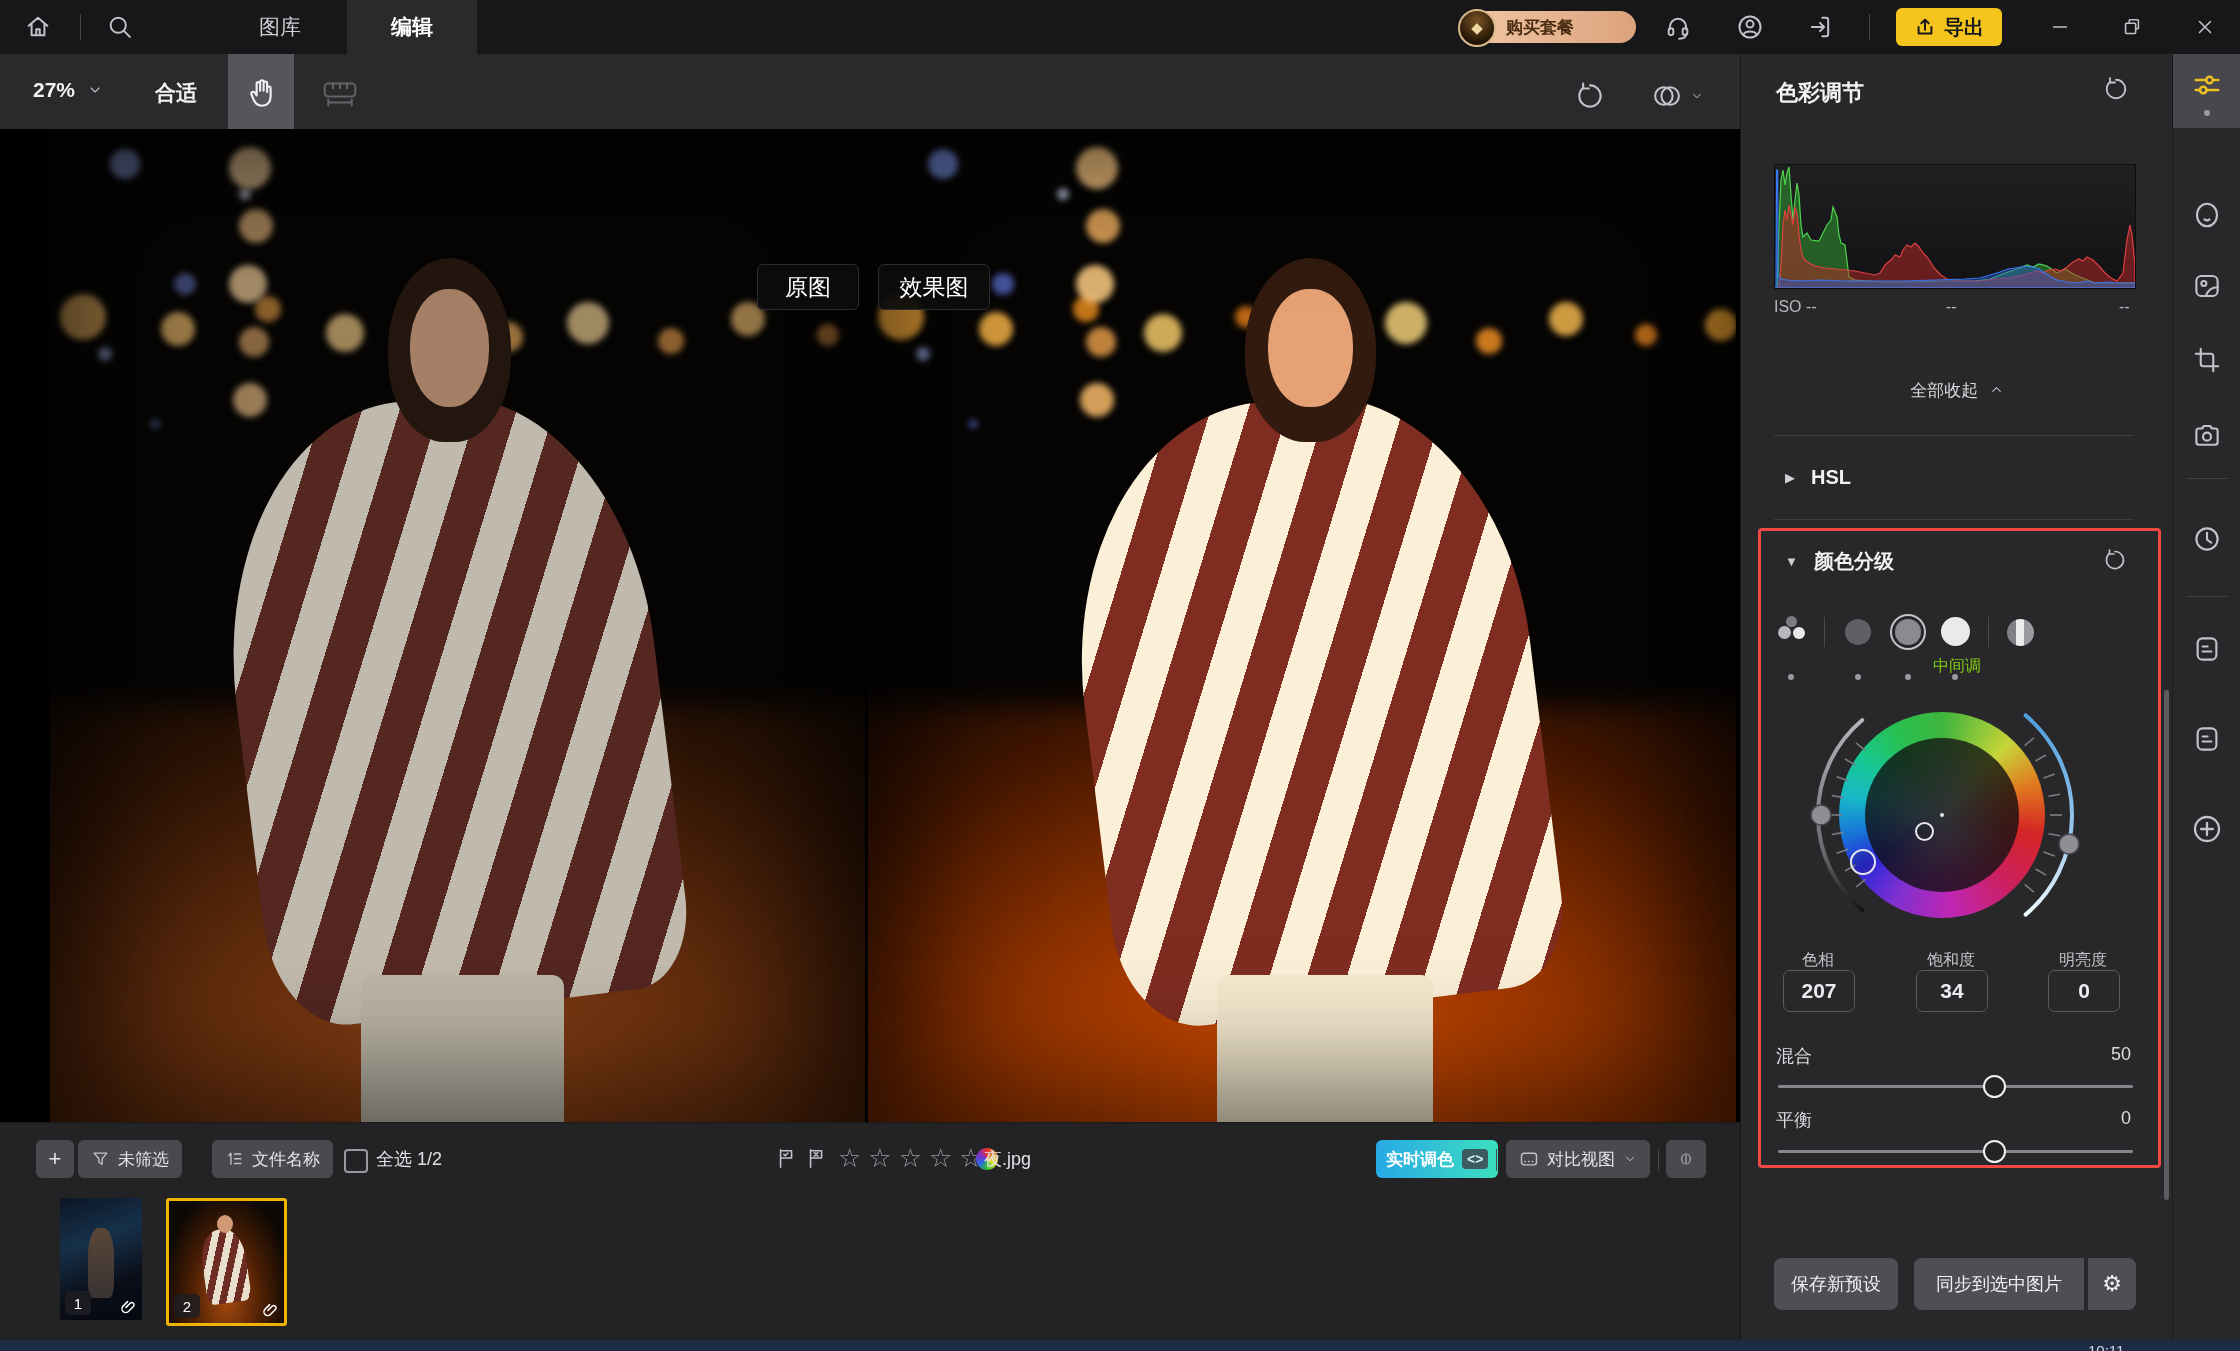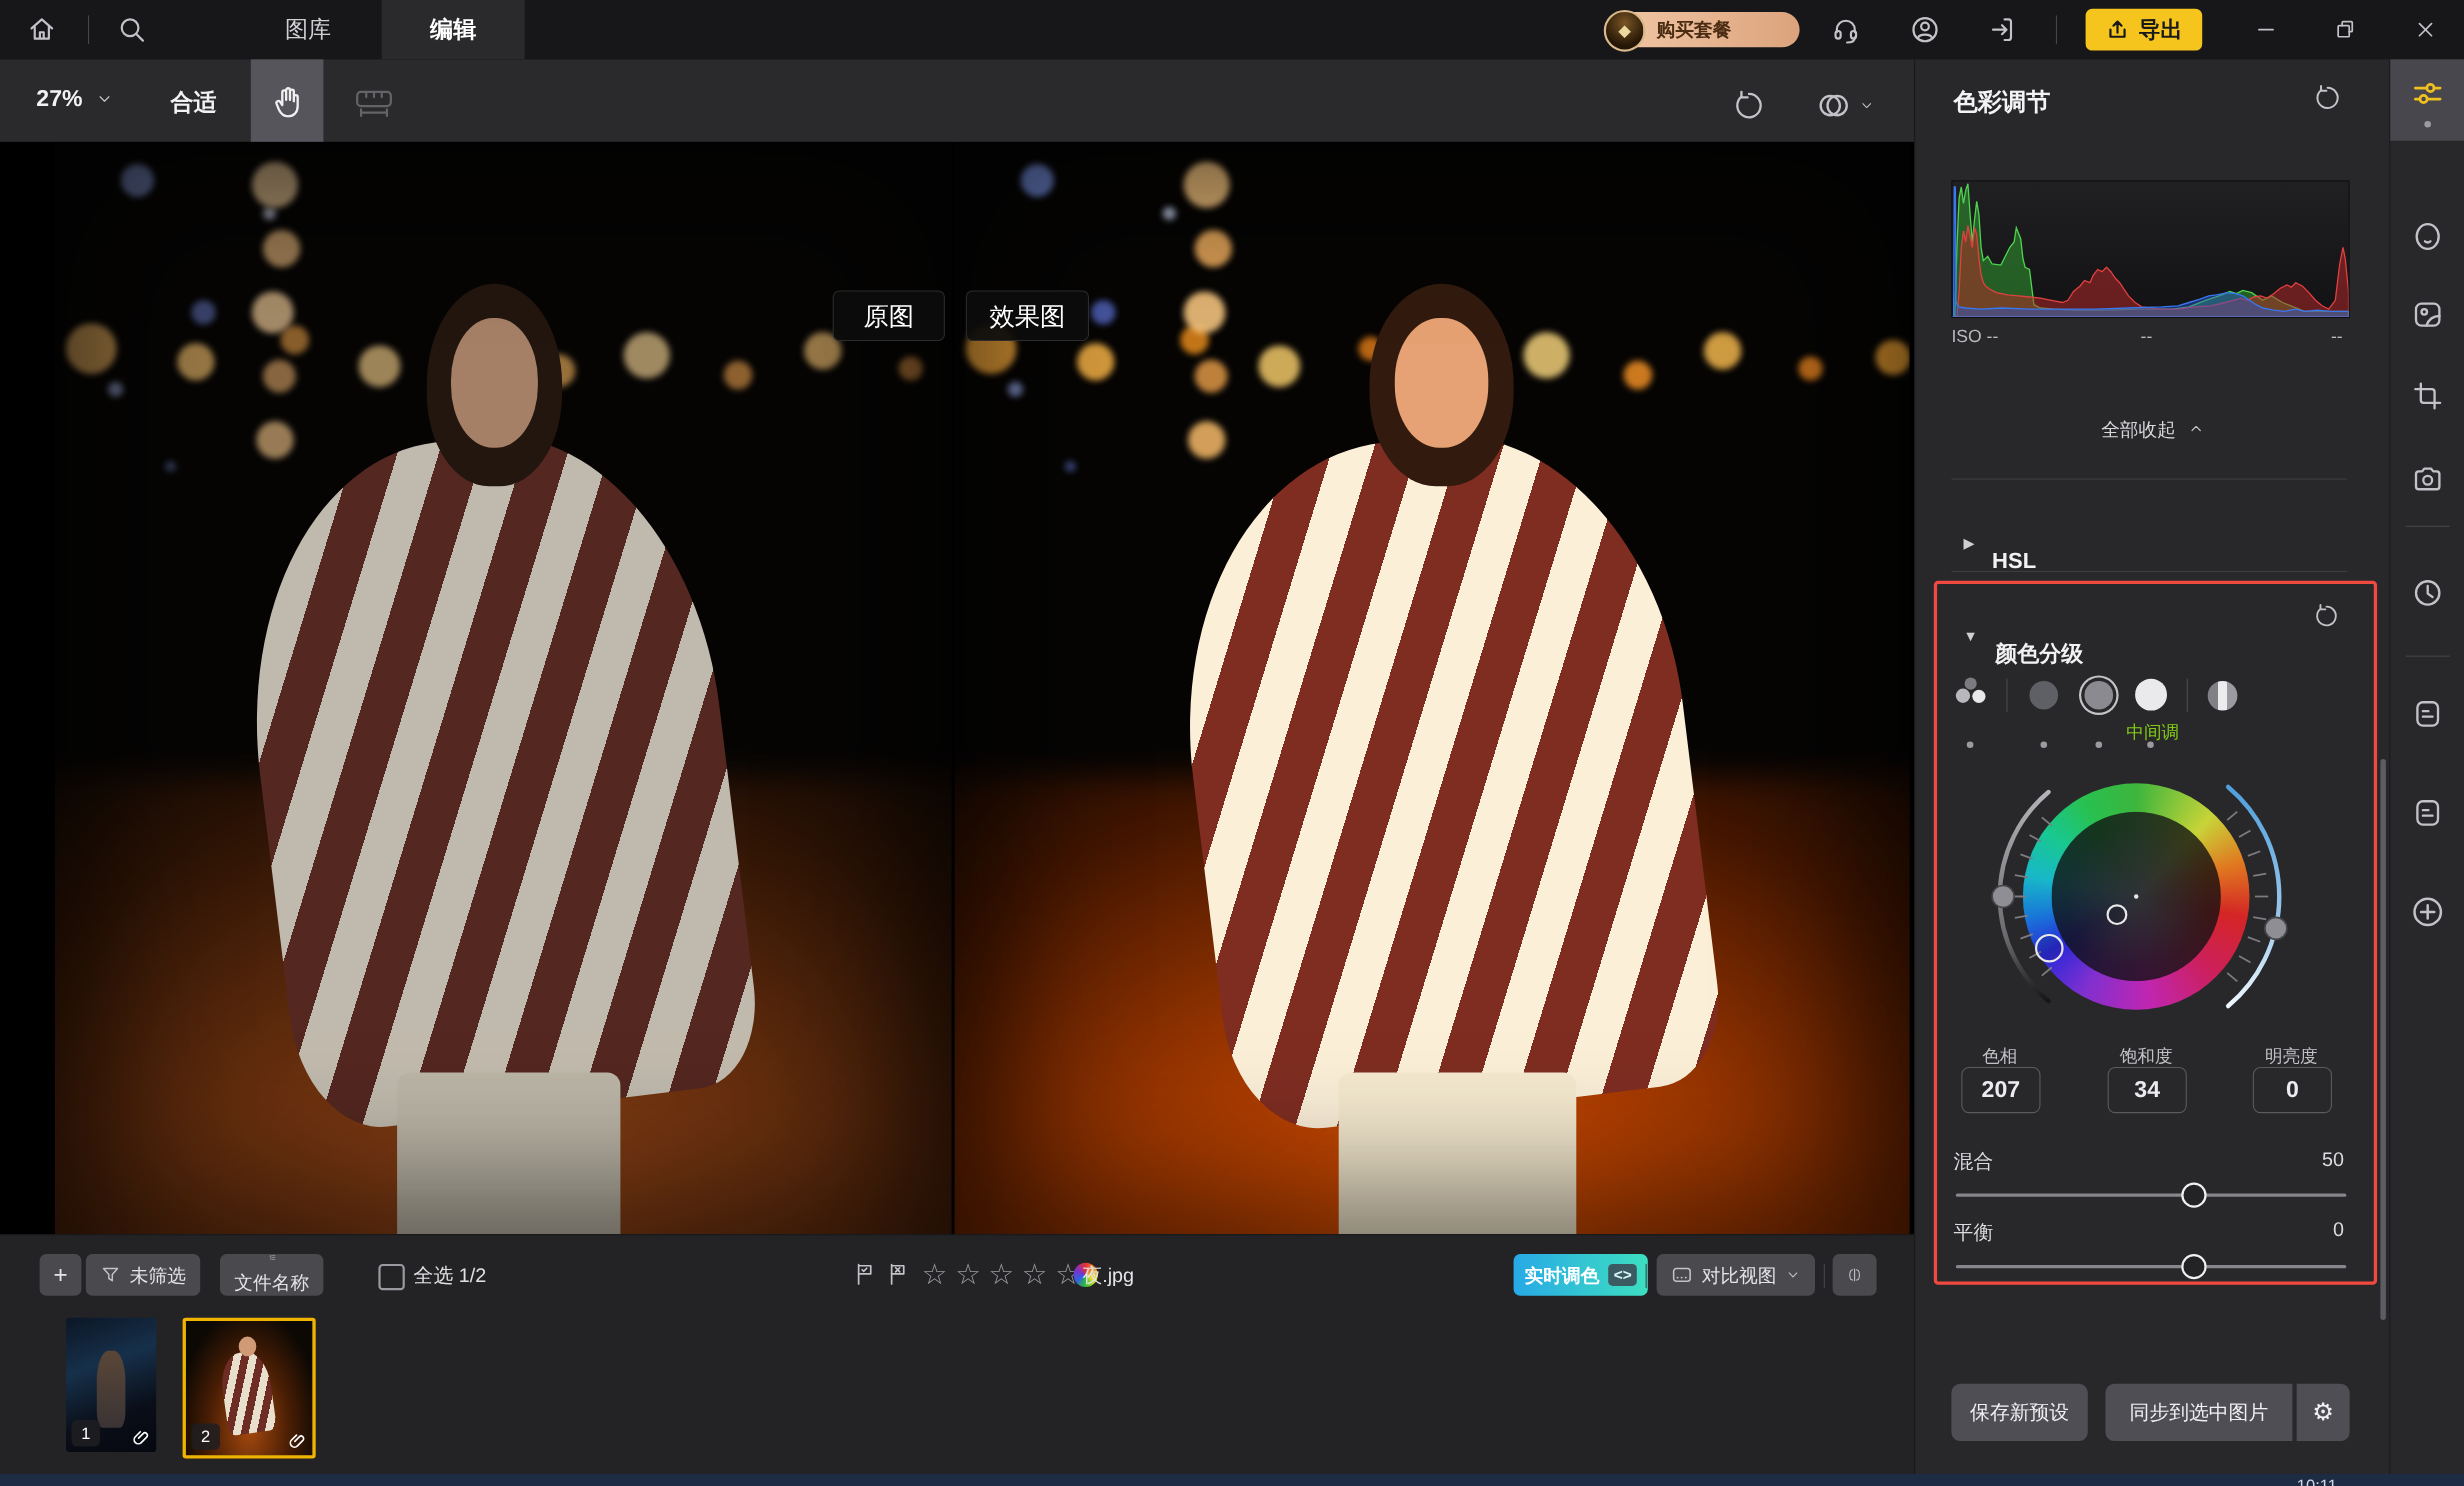--- a/index.html
+++ b/index.html
@@ -70,21 +70,21 @@
   .thumb-num{position:absolute;left:5px;bottom:5px;width:26px;height:24px;background:rgba(30,30,34,.85);
      border-radius:5px;color:#fff;font-size:15px;display:flex;align-items:center;justify-content:center;}
   .thumb-clip{position:absolute;right:4px;bottom:4px;}
   
   #panel{left:1740px;top:54px;width:432px;height:1286px;background:#28282b;border-left:1px solid #19191b;}
   .panel-title{left:35px;top:24px;font-size:22px;font-weight:bold;color:#f4f4f6;}
   #histogram{left:33px;top:110px;width:360px;height:123px;background:linear-gradient(#202023,#121214);border:1px solid #0d0d0f;}
   .iso-row{top:244px;font-size:16px;color:#b8b8bd;}
   .collapse-row{left:0;top:325px;width:432px;text-align:center;font-size:17px;color:#d8d8dc;}
   .pdivider{left:33px;width:360px;height:1px;background:#3d3d41;}
-  .section-head{font-size:20px;font-weight:bold;color:#f2f2f4;margin-top:33px;}
+  .section-head{font-size:20px;font-weight:bold;color:#f2f2f4;}
   .tri{font-size:13px;color:#d0d0d4;}
   #grading-box{left:17px;top:474px;width:397px;height:634px;border:3px solid #f04a40;border-radius:4px;pointer-events:none;}
   .gc{border-radius:50%;}
   .dotmark{width:6px;height:6px;border-radius:50%;background:#9a9aa0;top:620px;}
   .vdiv{width:1px;height:30px;background:#4a4a4f;top:563px;}
   .midlabel{left:0;top:602px;width:432px;text-align:center;font-size:16px;color:#84cc16;}
   #wheel{left:98px;top:658px;width:206px;height:206px;border-radius:50%;
      background:conic-gradient(from 0deg,#3db53d,#c8d438 12%,#e07820 20%,#d42525 28%,#cc2060 38%,#c026b0 48%,#8030d0 58%,#2828d8 66%,#1878d8 72%,#18b8c8 78%,#18c890 85%,#28c050 92%,#3db53d);}
   #wheel-inner{left:124px;top:684px;width:154px;height:154px;border-radius:50%;
      background:radial-gradient(circle,#2e3236 0%,rgba(40,42,45,.25) 60%,rgba(30,30,32,0) 100%),
@@ -273,21 +273,21 @@
 <div id="bottombar" class="abs">
   <div class="bb-btn abs" style="left:36px;width:12px;justify-content:center;">
     <span style="font-size:22px;">+</span>
   </div>
   <div class="bb-btn abs" style="left:78px;">
     <svg class="ic" width="19" height="19" viewBox="0 0 24 24">
       <path d="M4 4 h16 l-6 7 v7 l-4 -2.5 v-4.5 z"></path>
     </svg>
     <span>未筛选</span>
   </div>
-  <div class="bb-btn abs" style="left:200px;flex-direction:column;">
+  <div class="bb-btn abs" style="left:212px;">
     <svg class="ic" width="19" height="19" viewBox="0 0 24 24">
       <path d="M5 7 l2.5-3 v14 M12 5 h8 M12 11 h8 M12 17 h8"></path>
     </svg>
     <span>文件名称</span>
   </div>
   <div class="checkbox abs" style="left:344px;"></div>
   <div class="abs" style="left:376px;top:24px;font-size:18px;color:#e0e0e4;">
     <span>全选</span>
     <span>1/2</span>
   </div>

